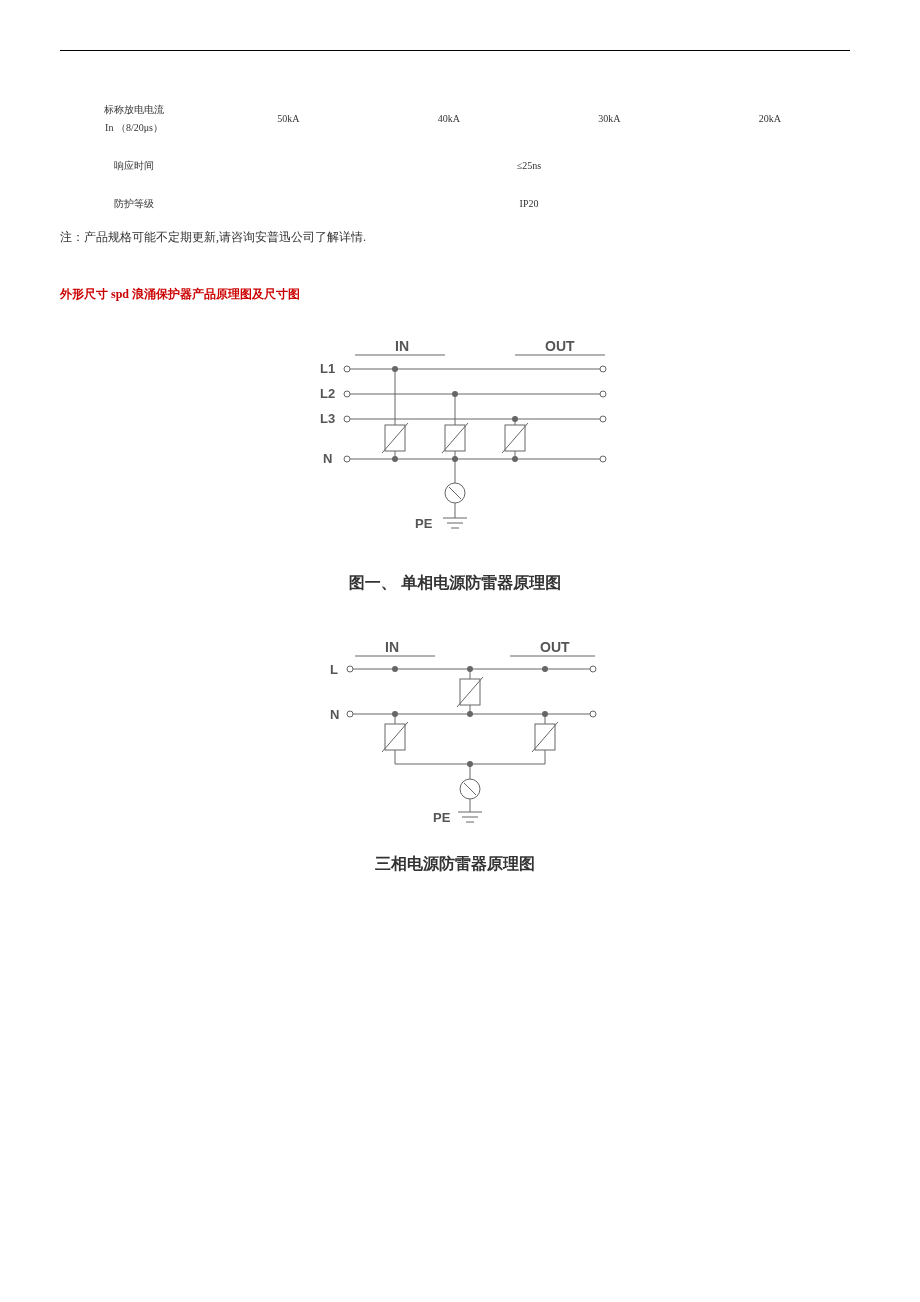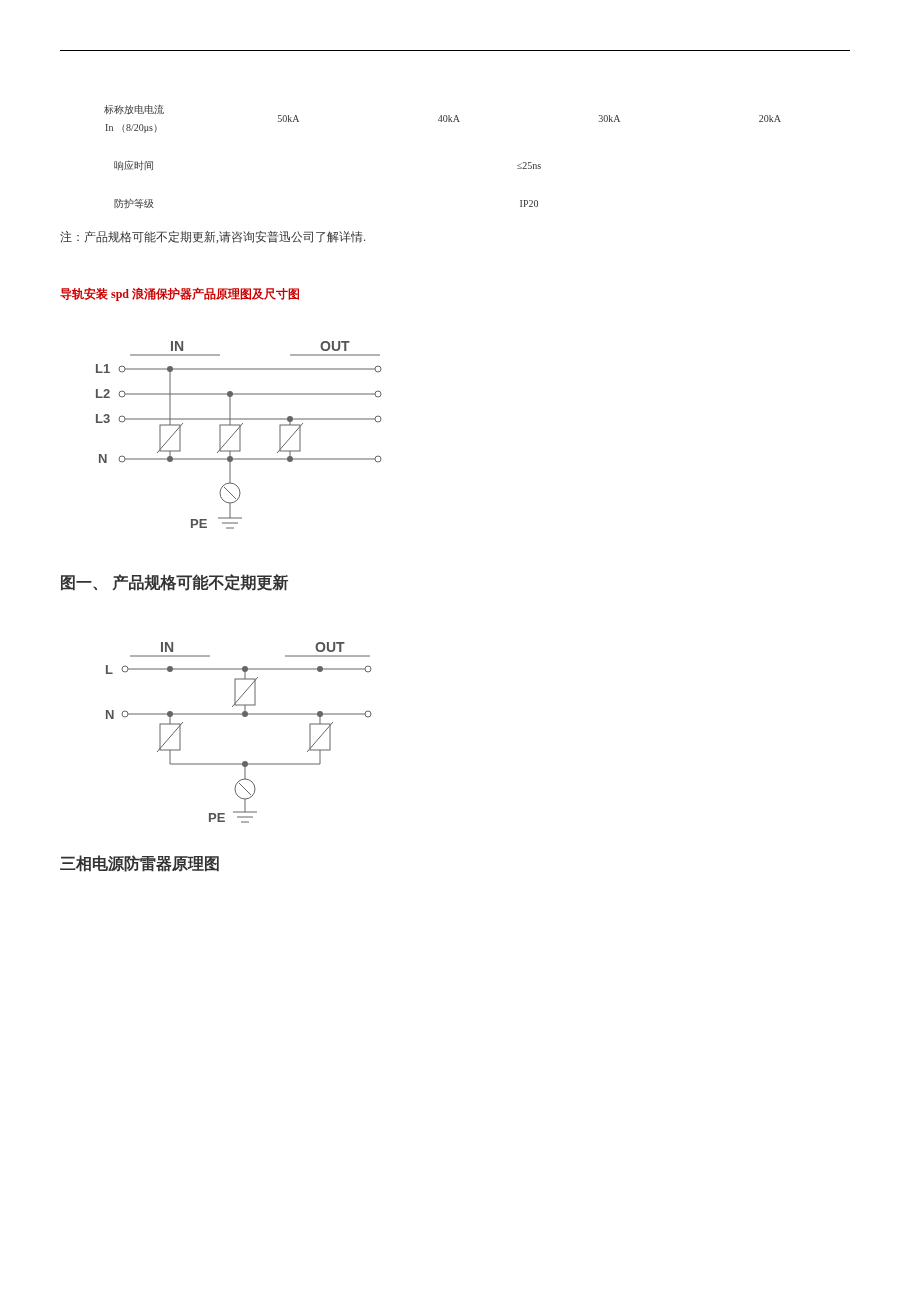--- a/index.html
+++ b/index.html
@@ -40,20 +40,21 @@
     width: 790px;
   }
   .section-title {
     color: #c00;
     font-weight: bold;
     font-size: 12px;
     margin: 40px 0 30px 0;
   }
   .diagram-block {
     width: 790px;
+    text-align: center;
     margin-bottom: 40px;
   }
   .diagram-caption {
     font-family: "SimHei", "黑体", sans-serif;
     font-size: 16px;
     font-weight: bold;
     margin-top: 8px;
     color: #333;
   }
   svg text {
@@ -84,21 +85,21 @@
   </tr>
   <tr>
     <td class="label">防护等级</td>
     <td colspan="4">IP20</td>
   </tr>
 </tbody>
   </table>
 
 <div class="note">注：产品规格可能不定期更新,请咨询安普迅公司了解详情.</div>
 
-<div class="section-title">导轨安装 spd 浪涌保护器产品原理图及尺寸图</div>
+<div class="section-title">外形尺寸 spd 浪涌保护器产品原理图及尺寸图</div>
 
 <div class="diagram-block">
   <svg width="340" height="230" viewBox="0 0 340 230">
 
     <text x="110" y="18" font-size="14">IN</text>
     <text x="260" y="18" font-size="14">OUT</text>
     <line class="thin" x1="70" y1="22" x2="160" y2="22"></line>
     <line class="thin" x1="230" y1="22" x2="320" y2="22"></line>
 
     <text x="35" y="40" font-size="13">L1</text>
@@ -150,21 +151,21 @@
     <line class="thin" x1="170" y1="126" x2="170" y2="150"></line>
     <circle class="thin" cx="170" cy="160" r="10"></circle>
     <line class="thin" x1="164" y1="154" x2="176" y2="166"></line>
     <line class="thin" x1="170" y1="170" x2="170" y2="185"></line>
 
     <line class="thin" x1="158" y1="185" x2="182" y2="185"></line>
     <line class="thin" x1="162" y1="190" x2="178" y2="190"></line>
     <line class="thin" x1="166" y1="195" x2="174" y2="195"></line>
     <text x="130" y="195" font-size="13">PE</text>
   </svg>
-  <div class="diagram-caption">图一、 产品规格可能不定期更新</div>
+  <div class="diagram-caption">图一、 单相电源防雷器原理图</div>
 </div>
 
 <div class="diagram-block">
   <svg width="340" height="210" viewBox="0 0 340 210">
     <text x="100" y="18" font-size="14">IN</text>
     <text x="255" y="18" font-size="14">OUT</text>
     <line class="thin" x1="70" y1="22" x2="150" y2="22"></line>
     <line class="thin" x1="225" y1="22" x2="310" y2="22"></line>
     <text x="45" y="40" font-size="13">L</text>
     <text x="45" y="85" font-size="13">N</text>

